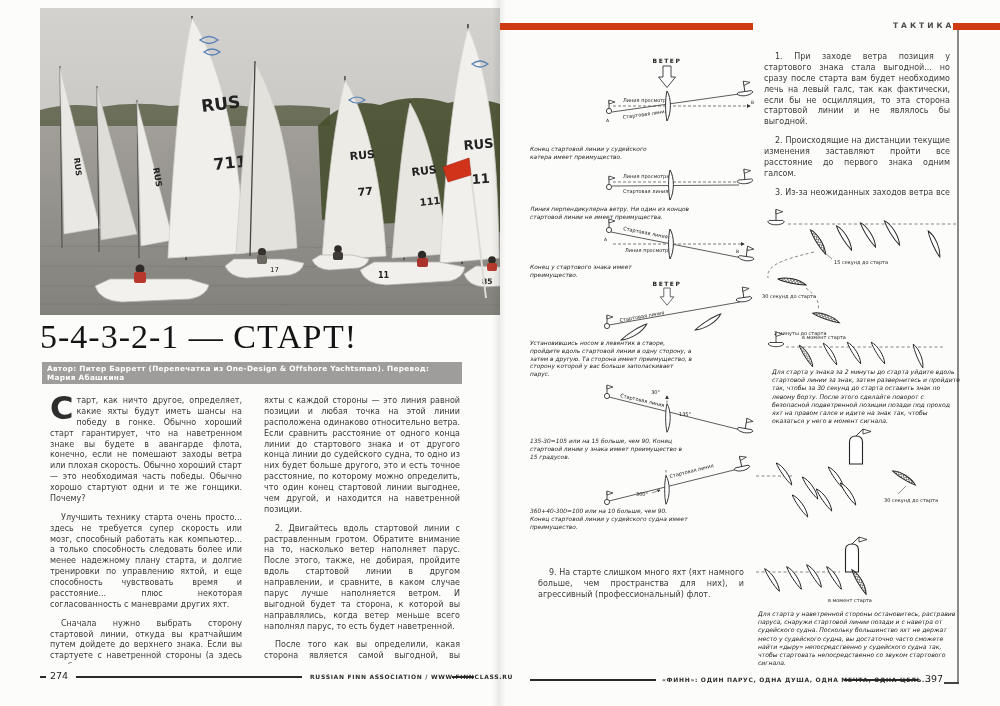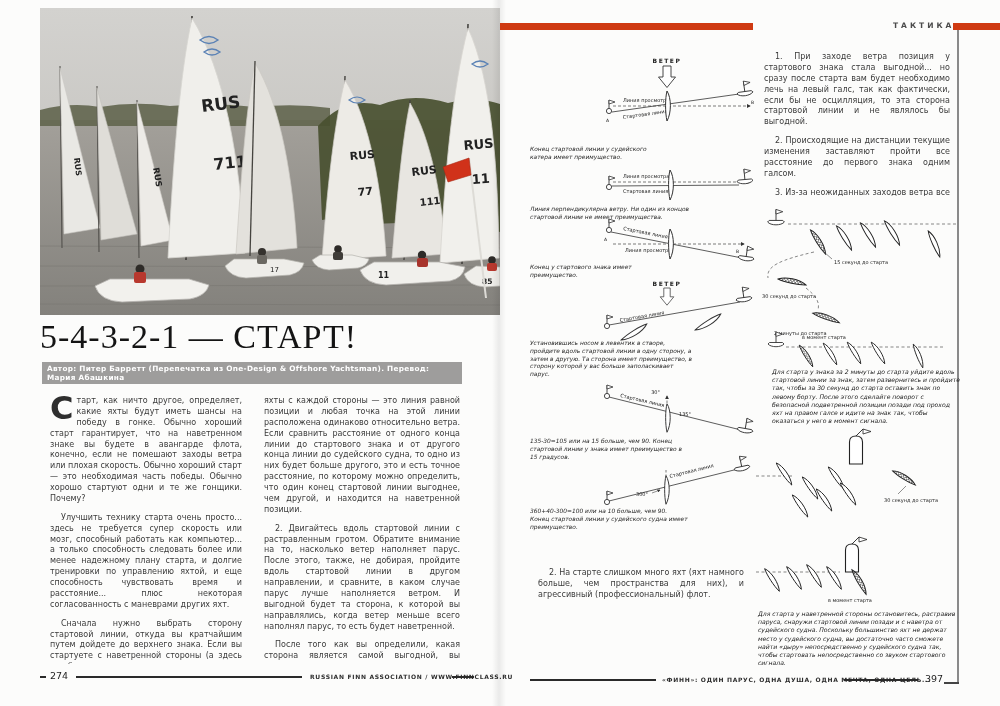--- a/index.html
+++ b/index.html
@@ -334,21 +334,21 @@
         <use href="#lens" transform="translate(38,42) rotate(-33) scale(0.9)" fill="#fff"></use>
         <use href="#lens" transform="translate(58,40) rotate(-33) scale(0.9)" fill="#fff"></use>
         <use href="#lens" transform="translate(78,42) rotate(-33) scale(0.9)" fill="#fff"></use>
       </g>
       <use href="#lens" transform="translate(103,46) rotate(-30) scale(0.95)" fill="url(#hatch)" stroke="#222" stroke-width="1"></use>
       <text x="72" y="66" font-size="5">в момент старта</text>
     </svg>
     <div class="caption-hand" style="left:758px;top:610px;width:200px;">Для старта у наветренной стороны остановитесь, растравив паруса, снаружи стартовой линии позади и с наветра от судейского судна. Поскольку большинство яхт не держат место у судейского судна, вы достаточно часто сможете найти «дыру» непосредственно у судейского судна так, чтобы стартовать непосредственно со звуком стартового сигнала.</div>
 
     <div class="abs body-text rcol-bottom">
-      <p>2. На старте слишком много яхт (яхт намного больше, чем пространства для них), и агрессивный (профессиональный) флот.</p>
+      <p>9. На старте слишком много яхт (яхт намного больше, чем пространства для них), и агрессивный (профессиональный) флот.</p>
     </div>
 
     <div class="abs fline" style="left:530px;top:679px;width:126px;"></div>
     <div class="abs fttext" style="left:662px;top:676px;">«ФИНН»: ОДИН ПАРУС, ОДНА ДУША, ОДНА МЕЧТА, ОДНА ЦЕЛЬ...</div>
     <div class="abs fline" style="left:844px;top:679px;width:74px;"></div>
     <div class="abs pageno" style="left:925px;top:673px;">397</div>
   </div>
 </div>
 
 </body></html>

